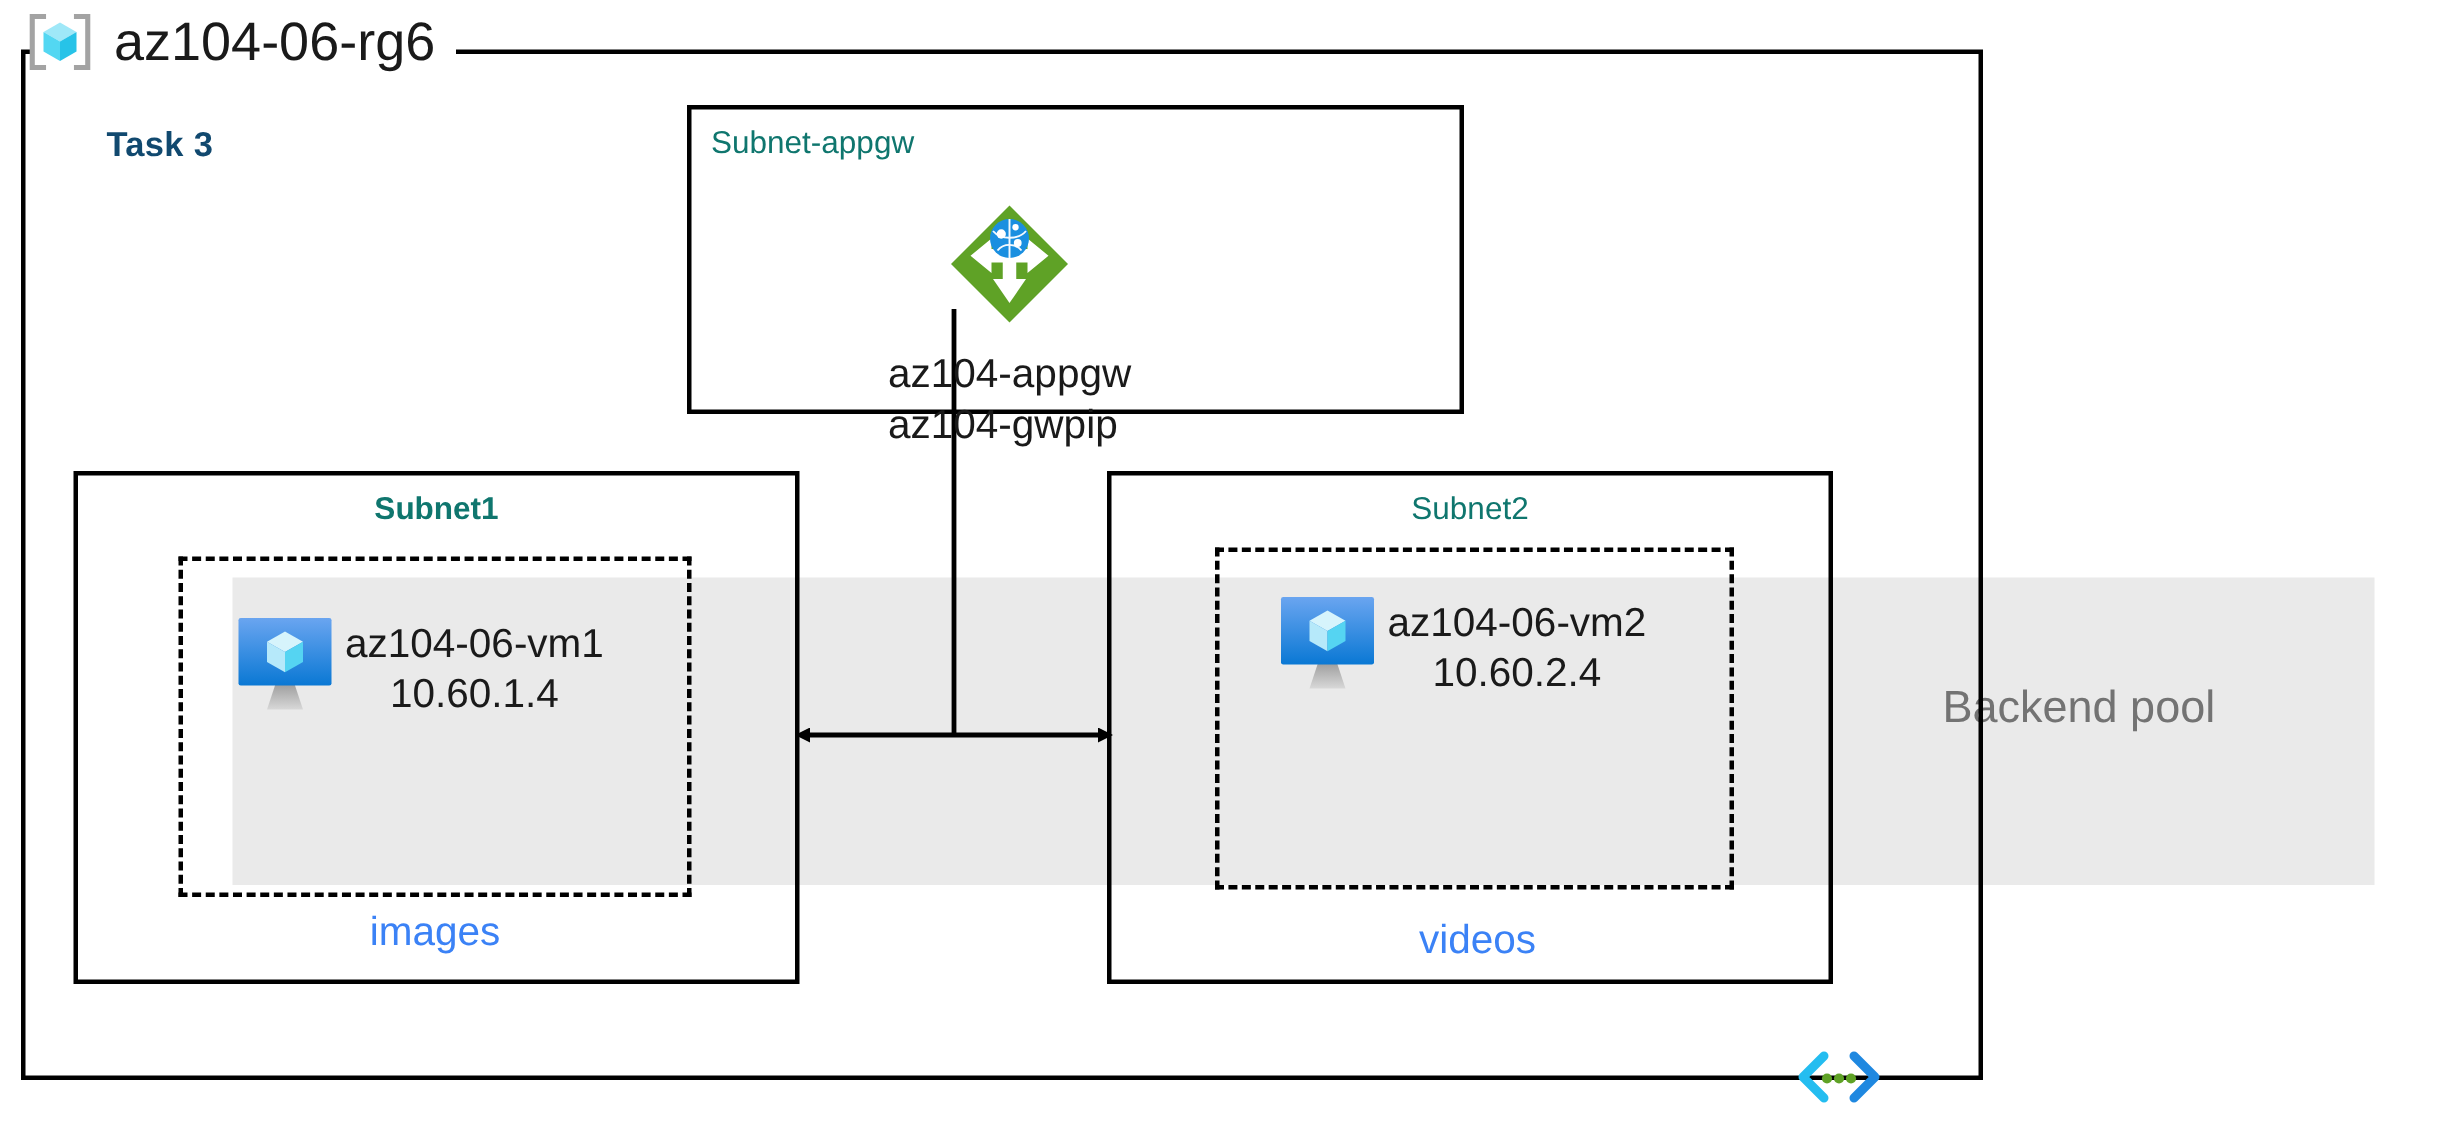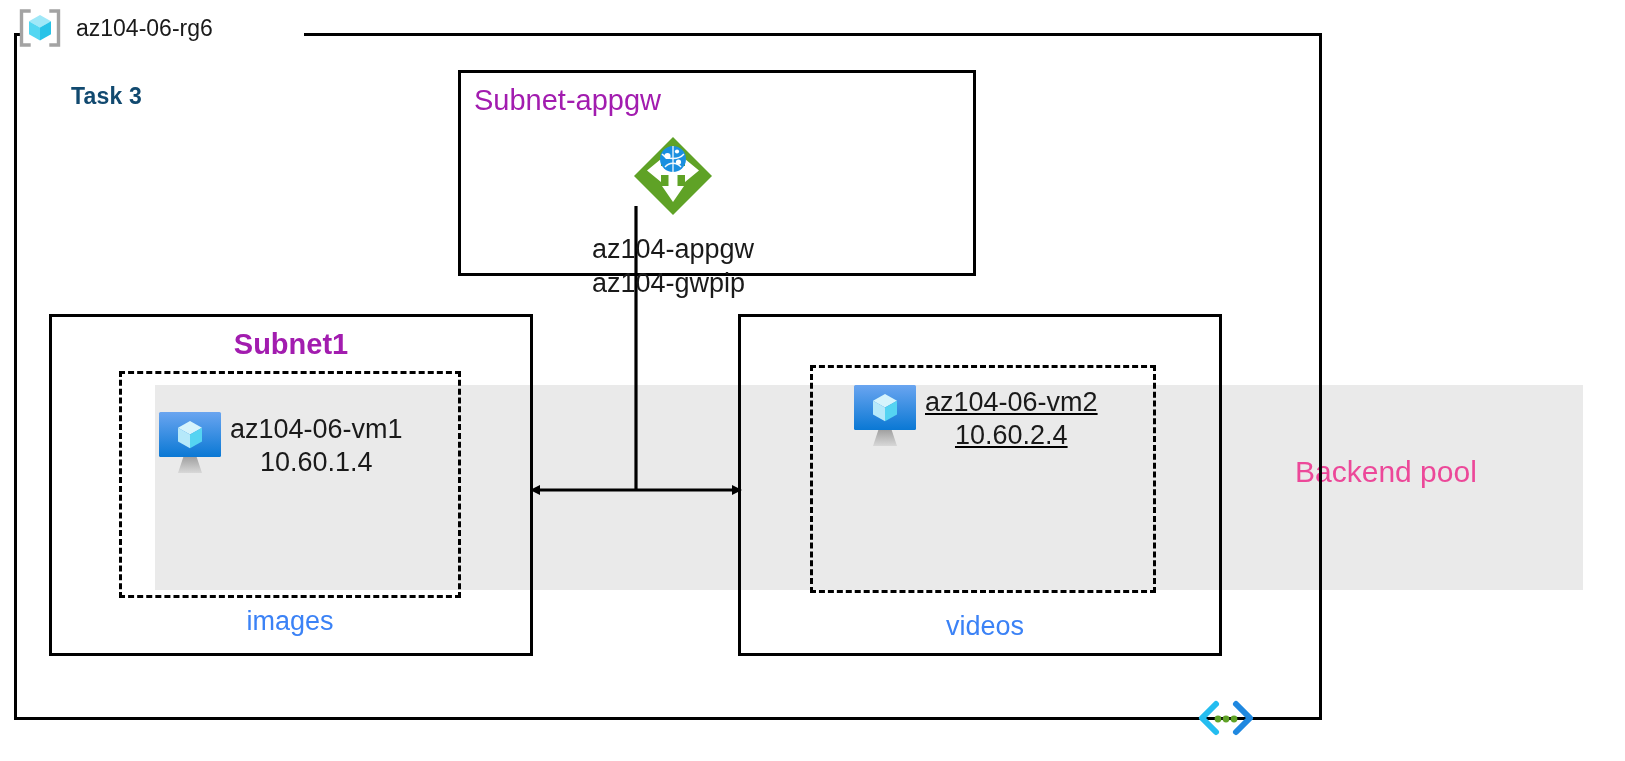--- a/index.html
+++ b/index.html
@@ -48,21 +48,21 @@
     align-items: center;
     gap: 14px;
     background: transparent;
   }
   .rg-icon {
     width: 44px;
     height: 40px;
     display: block;
   }
   .rg-title {
-    font-size: 23px;
+    font-size: 36px;
     line-height: 1;
     color: #1a1a1a;
     white-space: nowrap;
   }
 
   .task-label {
     position: absolute;
     left: 43px;
     top: 83px;
     font-size: 23px;
@@ -79,37 +79,37 @@
     top: 385px;
     width: 1428px;
     height: 205px;
     background: #eaeaea;
   }
   .backend-label {
     position: absolute;
     left: 1295px;
     top: 455px;
     font-size: 30px;
-    color: #ec4899;
+    color: #737373;
     white-space: nowrap;
   }
 
   
   .subnet {
     position: absolute;
     border: 3px solid #000000;
     box-sizing: border-box;
     background: transparent;
   }
   .subnet-title {
     position: absolute;
     width: 100%;
     text-align: center;
-    font-size: 29px;
-    color: #a21caf;
+    font-size: 21px;
+    color: #0f766e;
     white-space: nowrap;
   }
 
   #subnet-appgw { left: 458px; top: 70px;  width: 518px; height: 206px; }
   #subnet1      { left: 49px;  top: 314px; width: 484px; height: 342px; }
   #subnet2      { left: 738px; top: 314px; width: 484px; height: 342px; }
 
   
   .dashed-box {
     position: absolute;
@@ -122,21 +122,21 @@
 
   
   .vm-node {
     position: absolute;
     display: flex;
     flex-direction: row;
     align-items: center;
     width: 280px;
   }
   #vm1 { left: 150px; top: 403px; }
-  #vm2 { left: 845px; top: 376px; text-decoration: underline; }
+  #vm2 { left: 845px; top: 389px; }
 
   .vm-icon { width: 80px; height: 72px; display: block; }
   .vm-text {
     margin-top: 10px;
     text-align: center;
     font-size: 27px;
     line-height: 1.24;
     color: #1a1a1a;
     white-space: nowrap;
   }
@@ -306,20 +306,21 @@
     </span>
     <span class="vm-text">
       <span>az104-06-vm1</span><br>
       <span>10.60.1.4</span>
     </span>
   </div>
 
   <div class="storage-caption" id="cap1">images</div>
 
   <div class="subnet" id="subnet2"></div>
+  <div class="subnet-title" style="left:738px; top:328px; width:484px;">Subnet2</div>
   <div class="dashed-box" id="dashed2"></div>
 
   <div class="vm-node" id="vm2">
     <span>
       <svg class="vm-icon" viewBox="0 0 80 72" xmlns="http://www.w3.org/2000/svg">
         <defs>
           <linearGradient id="scr2" x1="0" y1="0" x2="0" y2="1">
             <stop offset="0%" stop-color="#6aa5f0"></stop>
             <stop offset="100%" stop-color="#0a78d4"></stop>
           </linearGradient>

